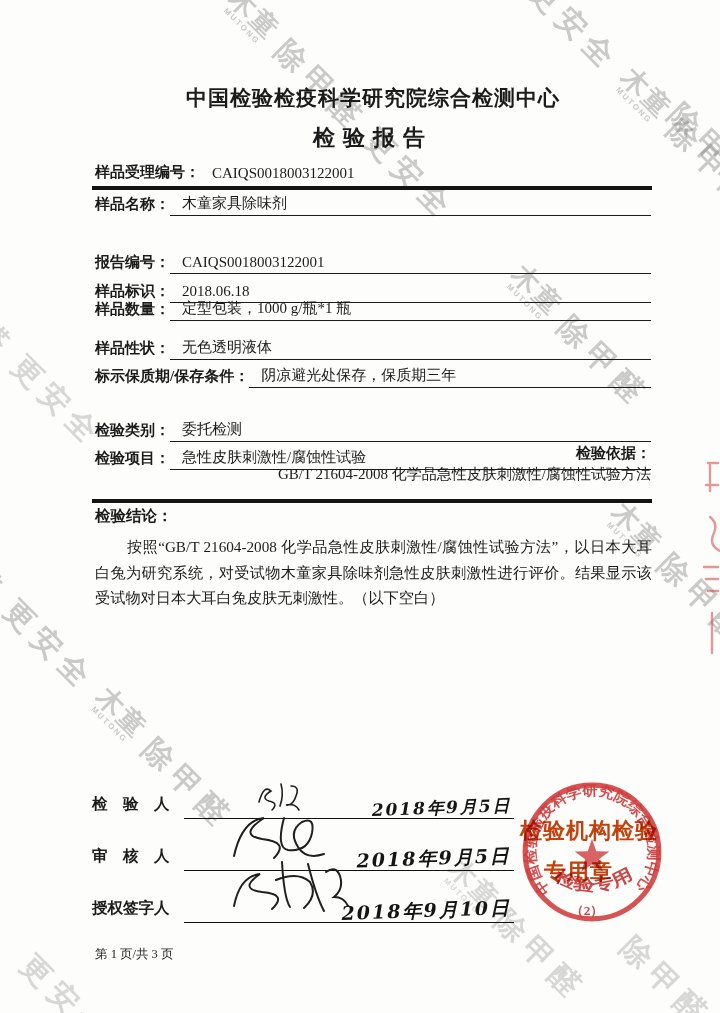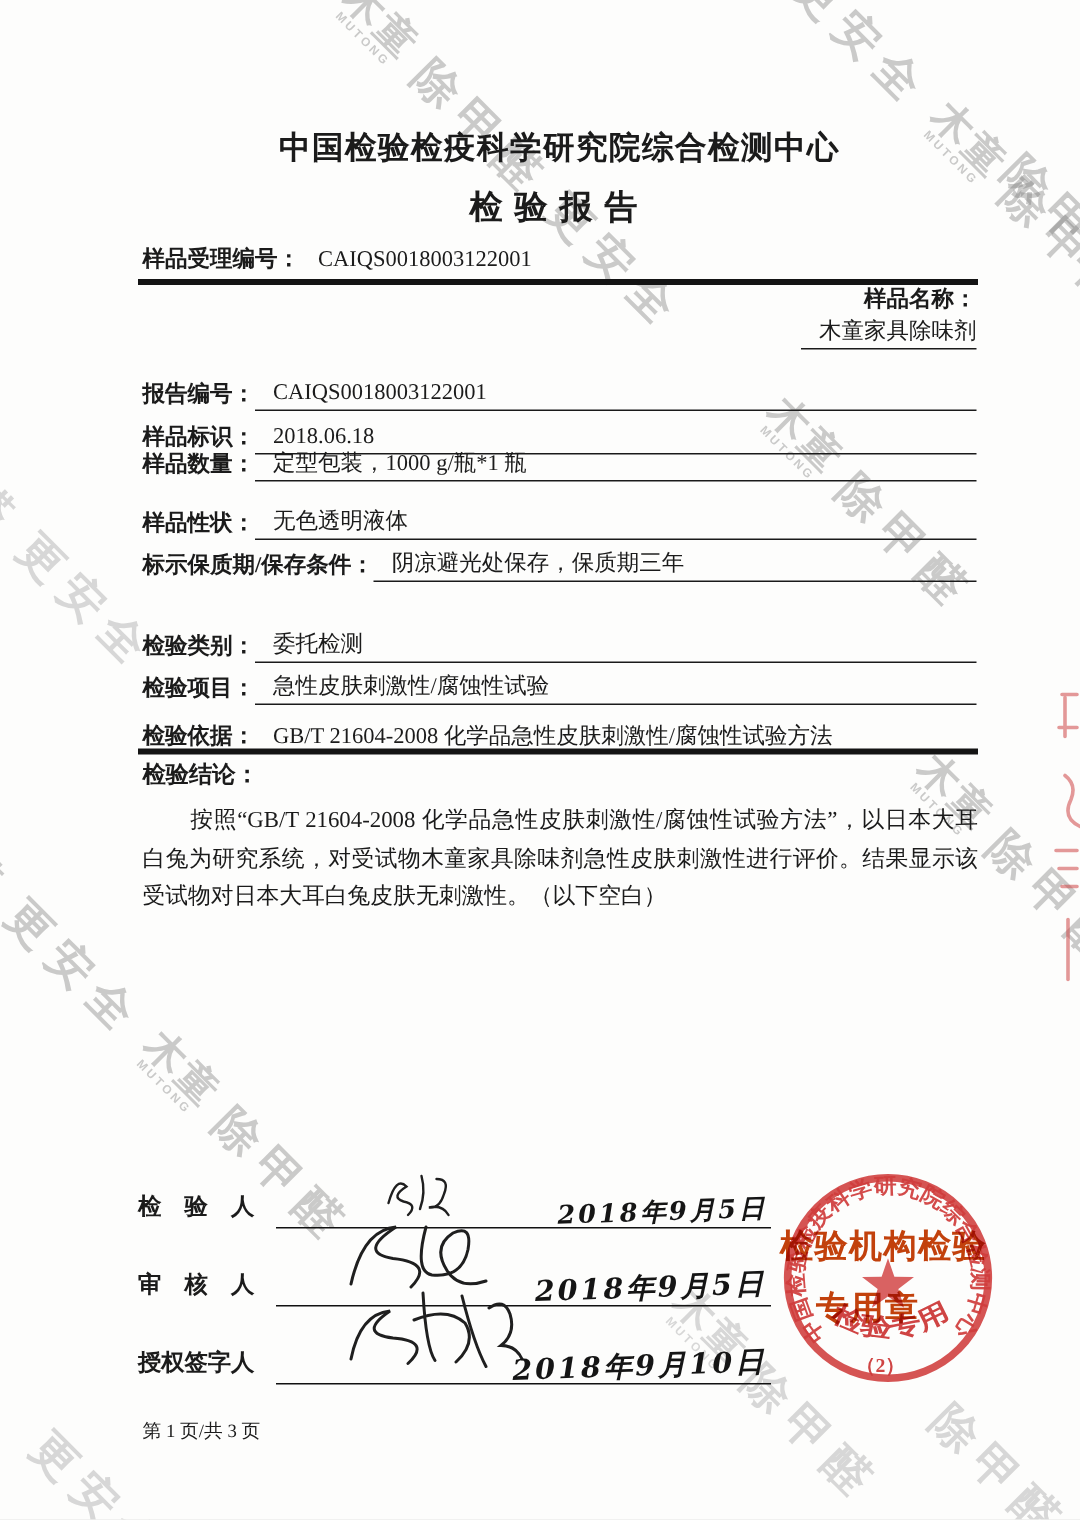--- a/index.html
+++ b/index.html
@@ -114,21 +114,21 @@
 
   <div class="org">中国检验检疫科学研究院综合检测中心</div>
   <div class="rpt">检验报告</div>
 
   <div class="row" style="top:158px;">
     <span class="lbl">样品受理编号：</span>
     <span class="val noline">CAIQS0018003122001</span>
   </div>
   <div class="hrule" style="top:186px;"></div>
 
-  <div class="row" style="top:190px;flex-direction:column;">
+  <div class="row" style="top:190px;">
     <span class="lbl">样品名称：</span>
     <span class="val">木童家具除味剂</span>
   </div>
   <div class="row" style="top:248px;">
     <span class="lbl">报告编号：</span>
     <span class="val">CAIQS0018003122001</span>
   </div>
   <div class="row" style="top:277px;align-items:flex-end;">
     <span class="lbl">样品标识：</span>
     <span class="val">2018.06.18</span>
@@ -146,21 +146,21 @@
     <span class="val">无色透明液体</span>
   </div>
   <div class="row" style="top:416px;">
     <span class="lbl">检验类别：</span>
     <span class="val">委托检测</span>
   </div>
   <div class="row" style="top:444px;">
     <span class="lbl">检验项目：</span>
     <span class="val">急性皮肤刺激性/腐蚀性试验</span>
   </div>
-  <div class="row" style="top:476px;">
+  <div class="row" style="top:444px;flex-direction:column;">
     <span class="lbl">检验依据：</span>
     <span class="val noline">GB/T 21604-2008  化学品急性皮肤刺激性/腐蚀性试验方法</span>
   </div>
   <div class="hrule" style="top:499px;"></div>
 
   <div class="concl-lbl">检验结论：</div>
   <div class="concl-txt">按照“GB/T 21604-2008 化学品急性皮肤刺激性/腐蚀性试验方法”，以日本大耳白兔为研究系统，对受试物木童家具除味剂急性皮肤刺激性进行评价。结果显示该受试物对日本大耳白兔皮肤无刺激性。（以下空白）</div>
 
   <div class="sigrow" style="top:786px;">
     <span class="siglabel">检　验　人</span>

